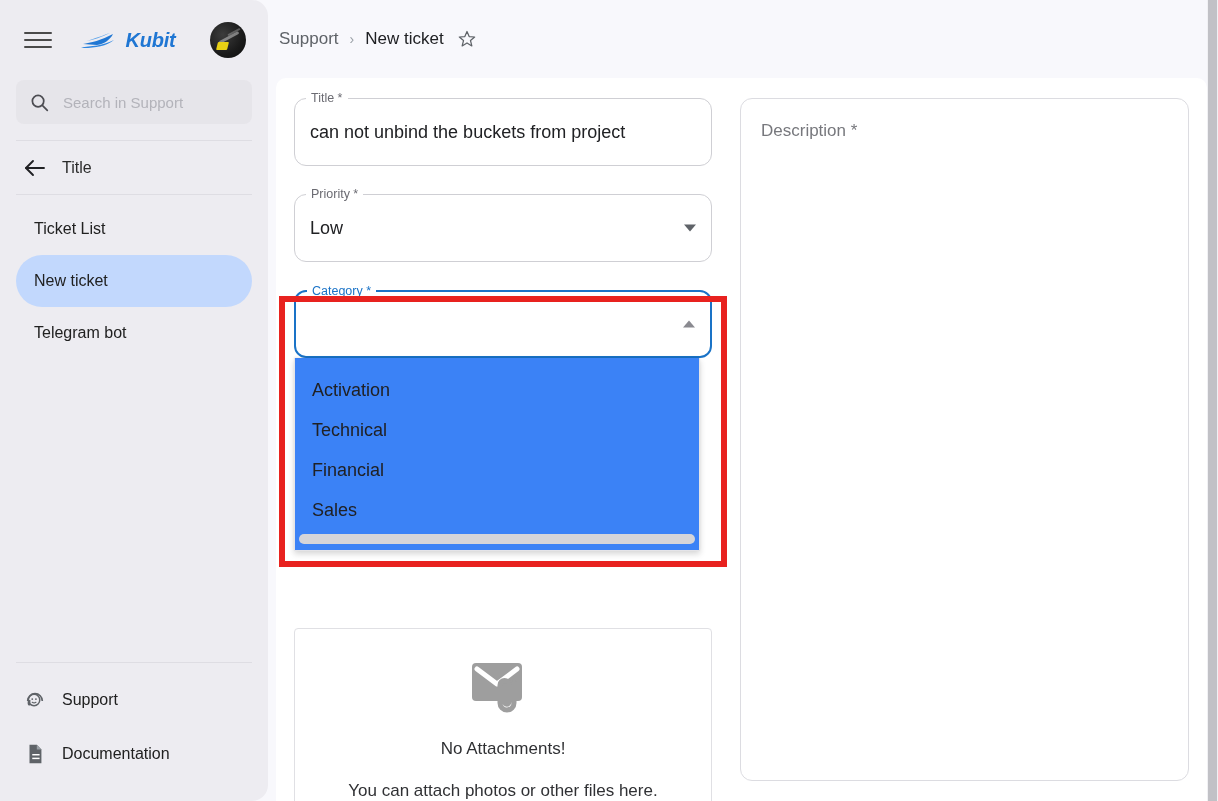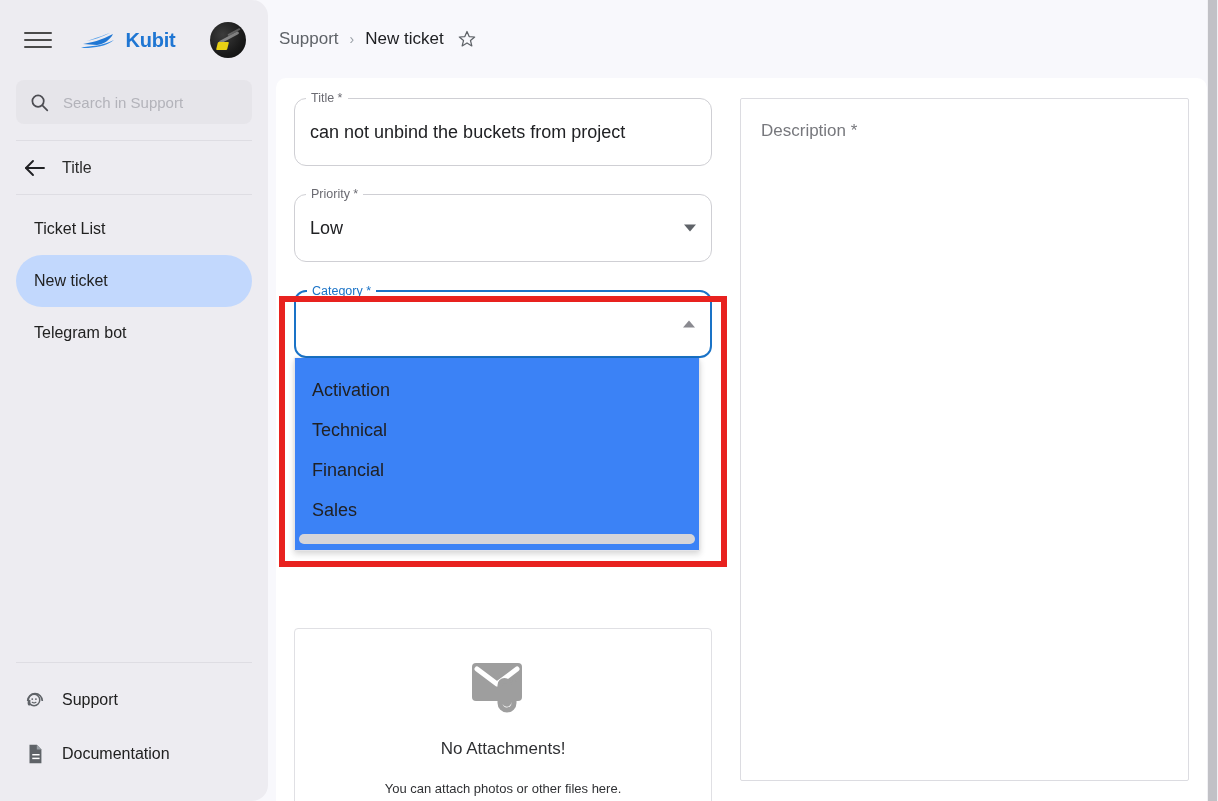--- a/index.html
+++ b/index.html
@@ -54,20 +54,21 @@
     display: flex;
     align-items: center;
     gap: 7px;
     margin-left: -6px;
   }
   .brand-text {
     color: #1f76d3;
     font-size: 20px;
     font-weight: bold;
     letter-spacing: -0.2px;
+    font-style: italic;
   }
   .avatar {
     width: 36px; height: 36px;
     border-radius: 50%;
     background: radial-gradient(circle at 35% 35%, #3c3c3c 0%, #1a1a1a 60%, #0c0c0c 100%);
     position: relative;
     overflow: hidden;
     flex: none;
     cursor: pointer;
   }
@@ -321,29 +322,29 @@
     align-items: center;
     justify-content: flex-start;
     padding-top: 28px;
   }
   .attach .a-title {
     font-size: 17px;
     color: #303134;
     margin-top: 22px;
   }
   .attach .a-sub {
-    font-size: 13px;
+    font-size: 17px;
     color: #303134;
     margin-top: 22px;
   }
 
   
   .desc {
     border: 1px solid #dcdce1;
-    border-radius: 2px;
+    border-radius: 12px;
     height: 683px;
     background: #fff;
     padding: 22px 20px;
     cursor: text;
   }
   .desc .ph {
     font-size: 17px;
     color: #77787d;
   }
 

